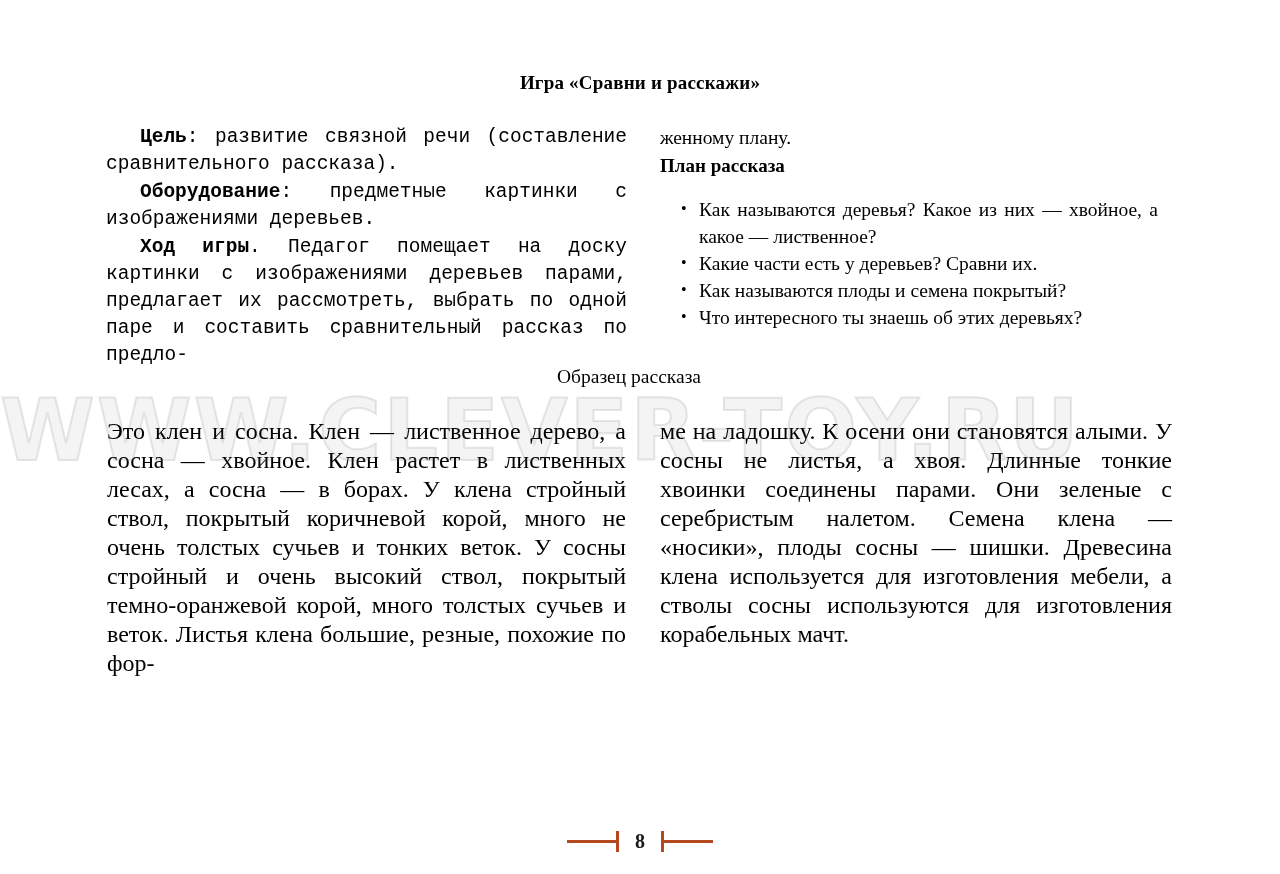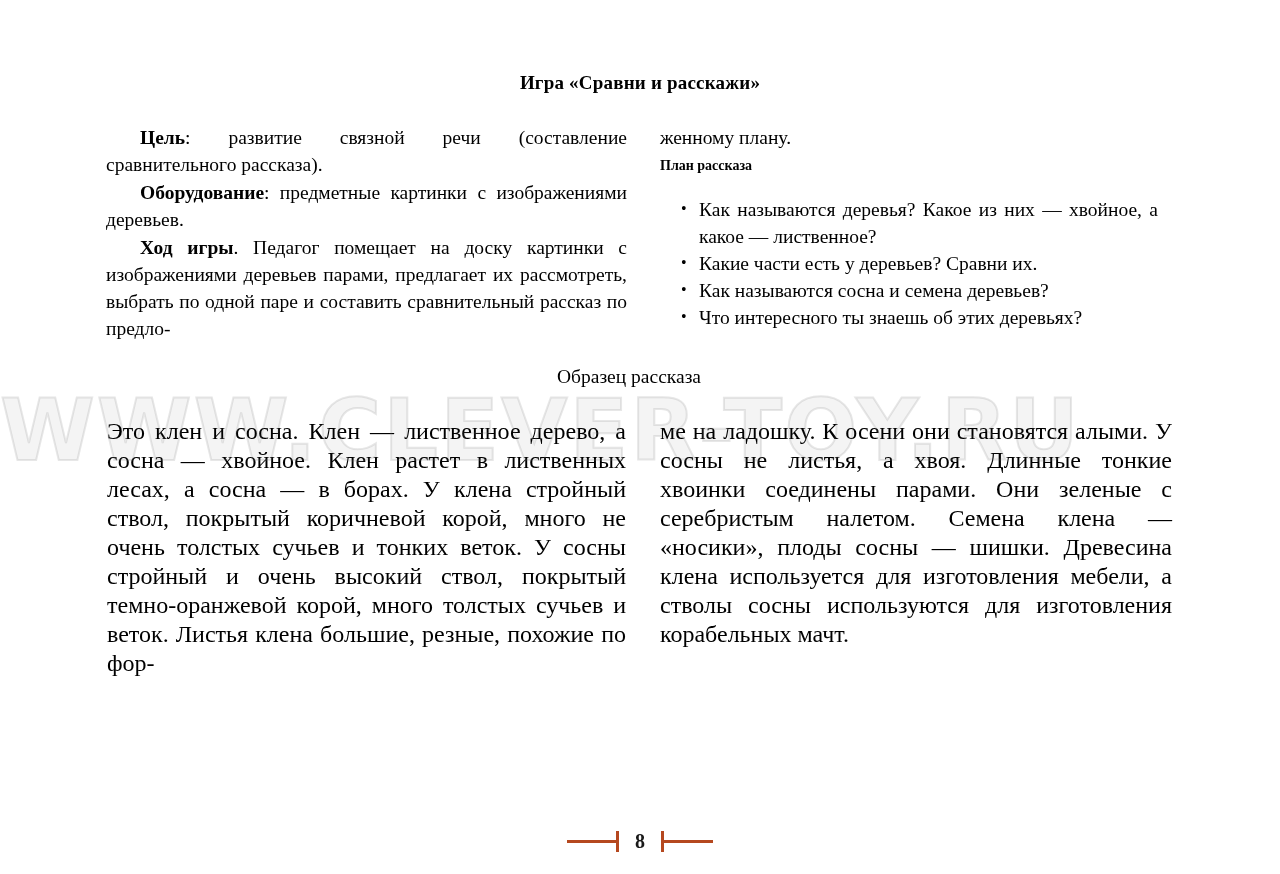--- a/index.html
+++ b/index.html
@@ -72,29 +72,30 @@
   .para {
     font-family: "Liberation Serif", serif;
     font-size: 19.5px;
     line-height: 27px;
     text-align: justify;
     text-justify: inter-word;
     margin: 0 0 1px 0;
   }
   .para.indent {
     text-indent: 34px;
+    font-family: Liberation Mono, monospace;
   }
   .para b {
     font-weight: 700;
   }
 
   .subhead {
     font-family: "Liberation Serif", serif;
     font-weight: 700;
-    font-size: 14px;
+    font-size: 19px;
     line-height: 27px;
     margin: 1px 0 2px 0;
   }
 
   
   .plan-list {
     list-style: none;
     margin: 17px;
     padding: 0;
   }
@@ -207,21 +208,21 @@
     <p class="para indent"><b>Оборудование</b><span>: предметные картинки с изображениями деревьев.</span></p>
     <p class="para indent"><b>Ход игры</b><span>. Педагог помещает на доску картинки с изображениями деревьев парами, предлагает их рассмотреть, выбрать по одной паре и составить сравнительный рассказ по предло-</span></p>
   </div>
 
   <div class="col-right">
     <p class="para">женному плану.</p>
     <div class="subhead">План рассказа</div>
     <ul class="plan-list">
       <li>Как называются деревья? Какое из них — хвойное, а какое — лиственное?</li>
       <li>Какие части есть у деревьев? Сравни их.</li>
-      <li>Как называются сосна и семена деревьев?</li>
+      <li>Как называются плоды и семена покрытый?</li>
       <li>Что интересного ты знаешь об этих деревьях?</li>
     </ul>
   </div>
 
   <div class="sample-heading">Образец рассказа</div>
 
   <div class="story-left">
     <p class="story-text">Это клен и сосна. Клен — лиственное дерево, а сосна — хвойное. Клен растет в лиственных лесах, а сосна — в борах. У клена стройный ствол, покрытый коричневой корой, много не очень толстых сучьев и тонких веток. У сосны стройный и очень высокий ствол, покрытый темно-оранжевой корой, много толстых сучьев и веток. Листья клена большие, резные, похожие по фор-</p>
   </div>
   <div class="story-right">

